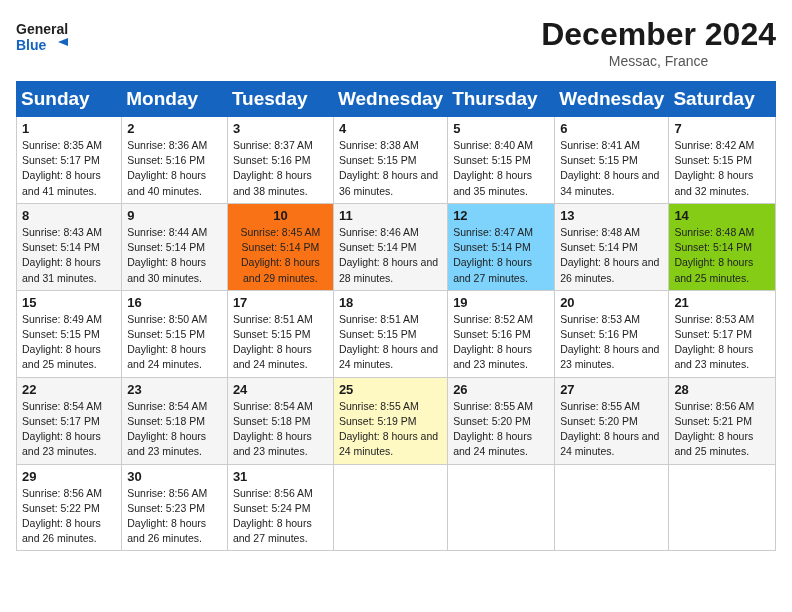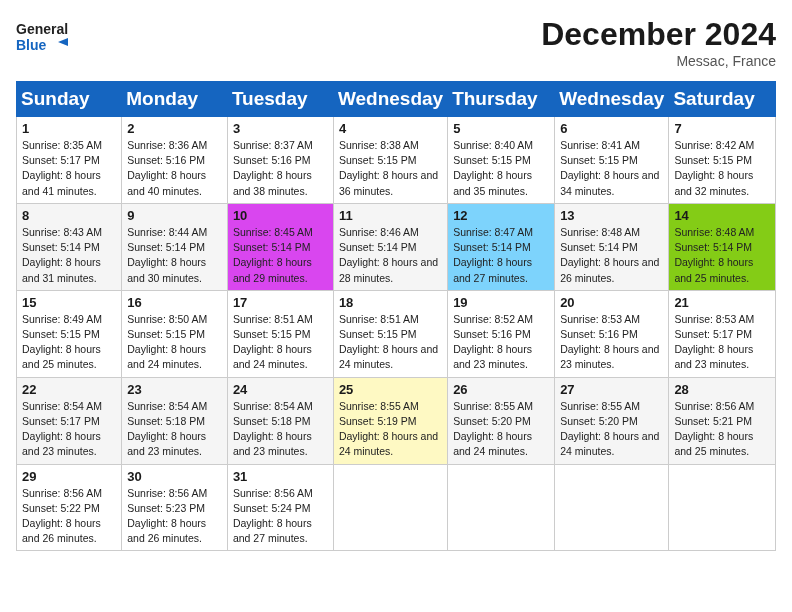--- a/index.html
+++ b/index.html
@@ -15,21 +15,21 @@
       justify-content: space-between;
       align-items: flex-start;
       margin-bottom: 12px;
     }
     .logo {
       display: flex;
       flex-direction: column;
       align-items: flex-end;
     }
     .title-area {
-      text-align: right;
+      text-align: center;
     }
     .month-title {
       font-size: 32px;
       font-weight: bold;
       color: #1a1a1a;
     }
     .location {
       font-size: 14px;
       color: #555;
     }
@@ -140,21 +140,21 @@
       </tr>
       <tr>
         <td style="background: rgb(245, 245, 245);">
           <span class="day-num">8</span>
           <div class="cell-text">Sunrise: 8:43 AM<br>Sunset: 5:14 PM<br>Daylight: 8 hours and 31 minutes.</div>
         </td>
         <td style="background: rgb(245, 245, 245);">
           <span class="day-num">9</span>
           <div class="cell-text">Sunrise: 8:44 AM<br>Sunset: 5:14 PM<br>Daylight: 8 hours and 30 minutes.</div>
         </td>
-        <td style="background: #d946ef;">
+        <td style="background: #f97316; text-align: center;">
           <span class="day-num">10</span>
           <div class="cell-text">Sunrise: 8:45 AM<br>Sunset: 5:14 PM<br>Daylight: 8 hours and 29 minutes.</div>
         </td>
         <td style="background: rgb(245, 245, 245);">
           <span class="day-num">11</span>
           <div class="cell-text">Sunrise: 8:46 AM<br>Sunset: 5:14 PM<br>Daylight: 8 hours and 28 minutes.</div>
         </td>
         <td style="background: #7dd3fc;">
           <span class="day-num">12</span>
           <div class="cell-text">Sunrise: 8:47 AM<br>Sunset: 5:14 PM<br>Daylight: 8 hours and 27 minutes.</div>

